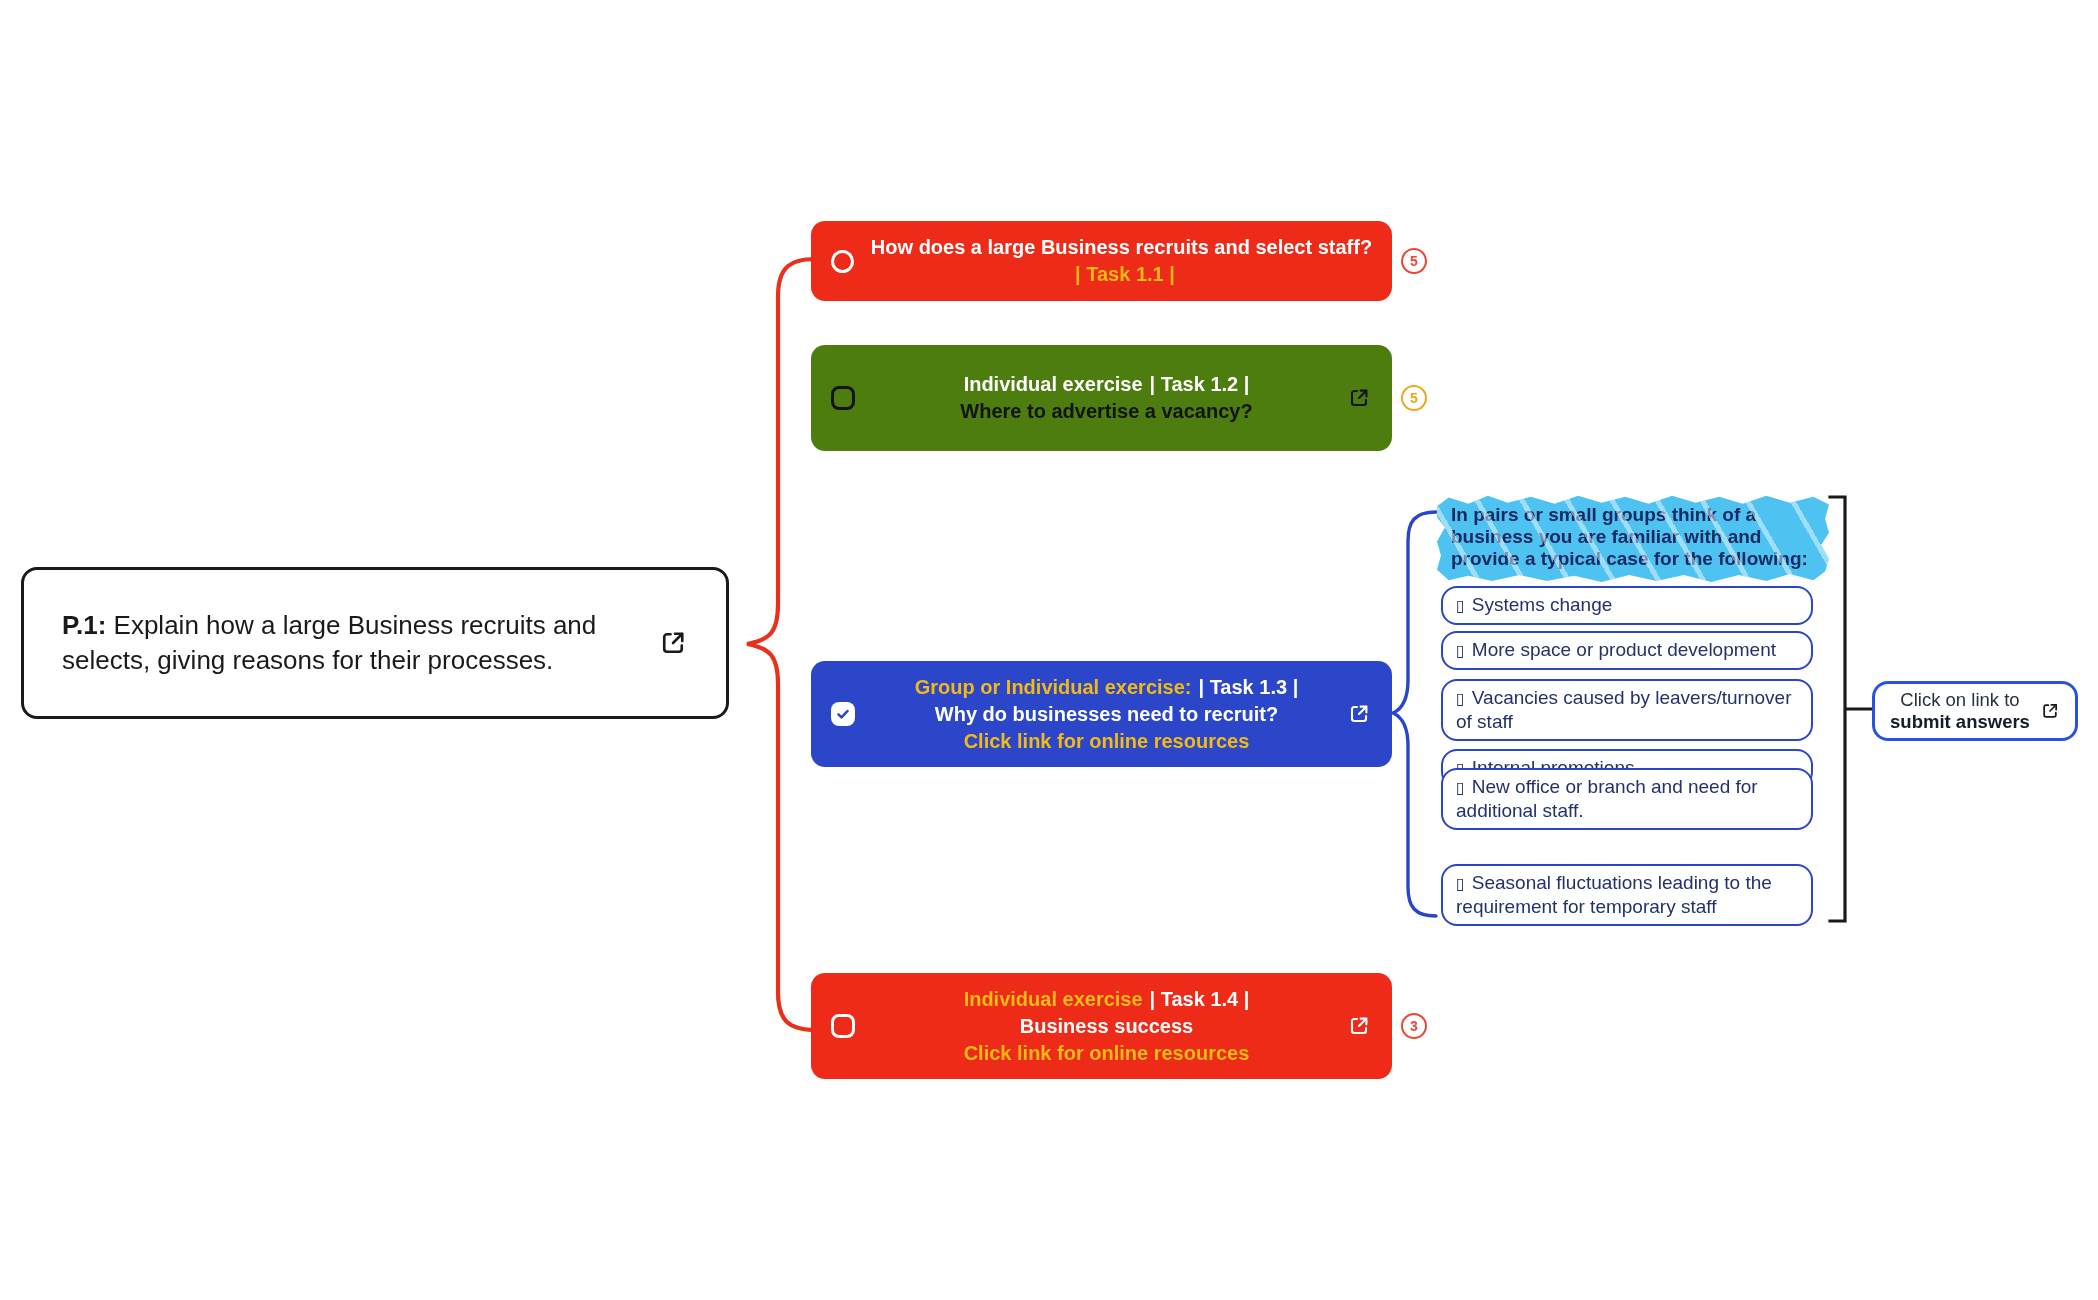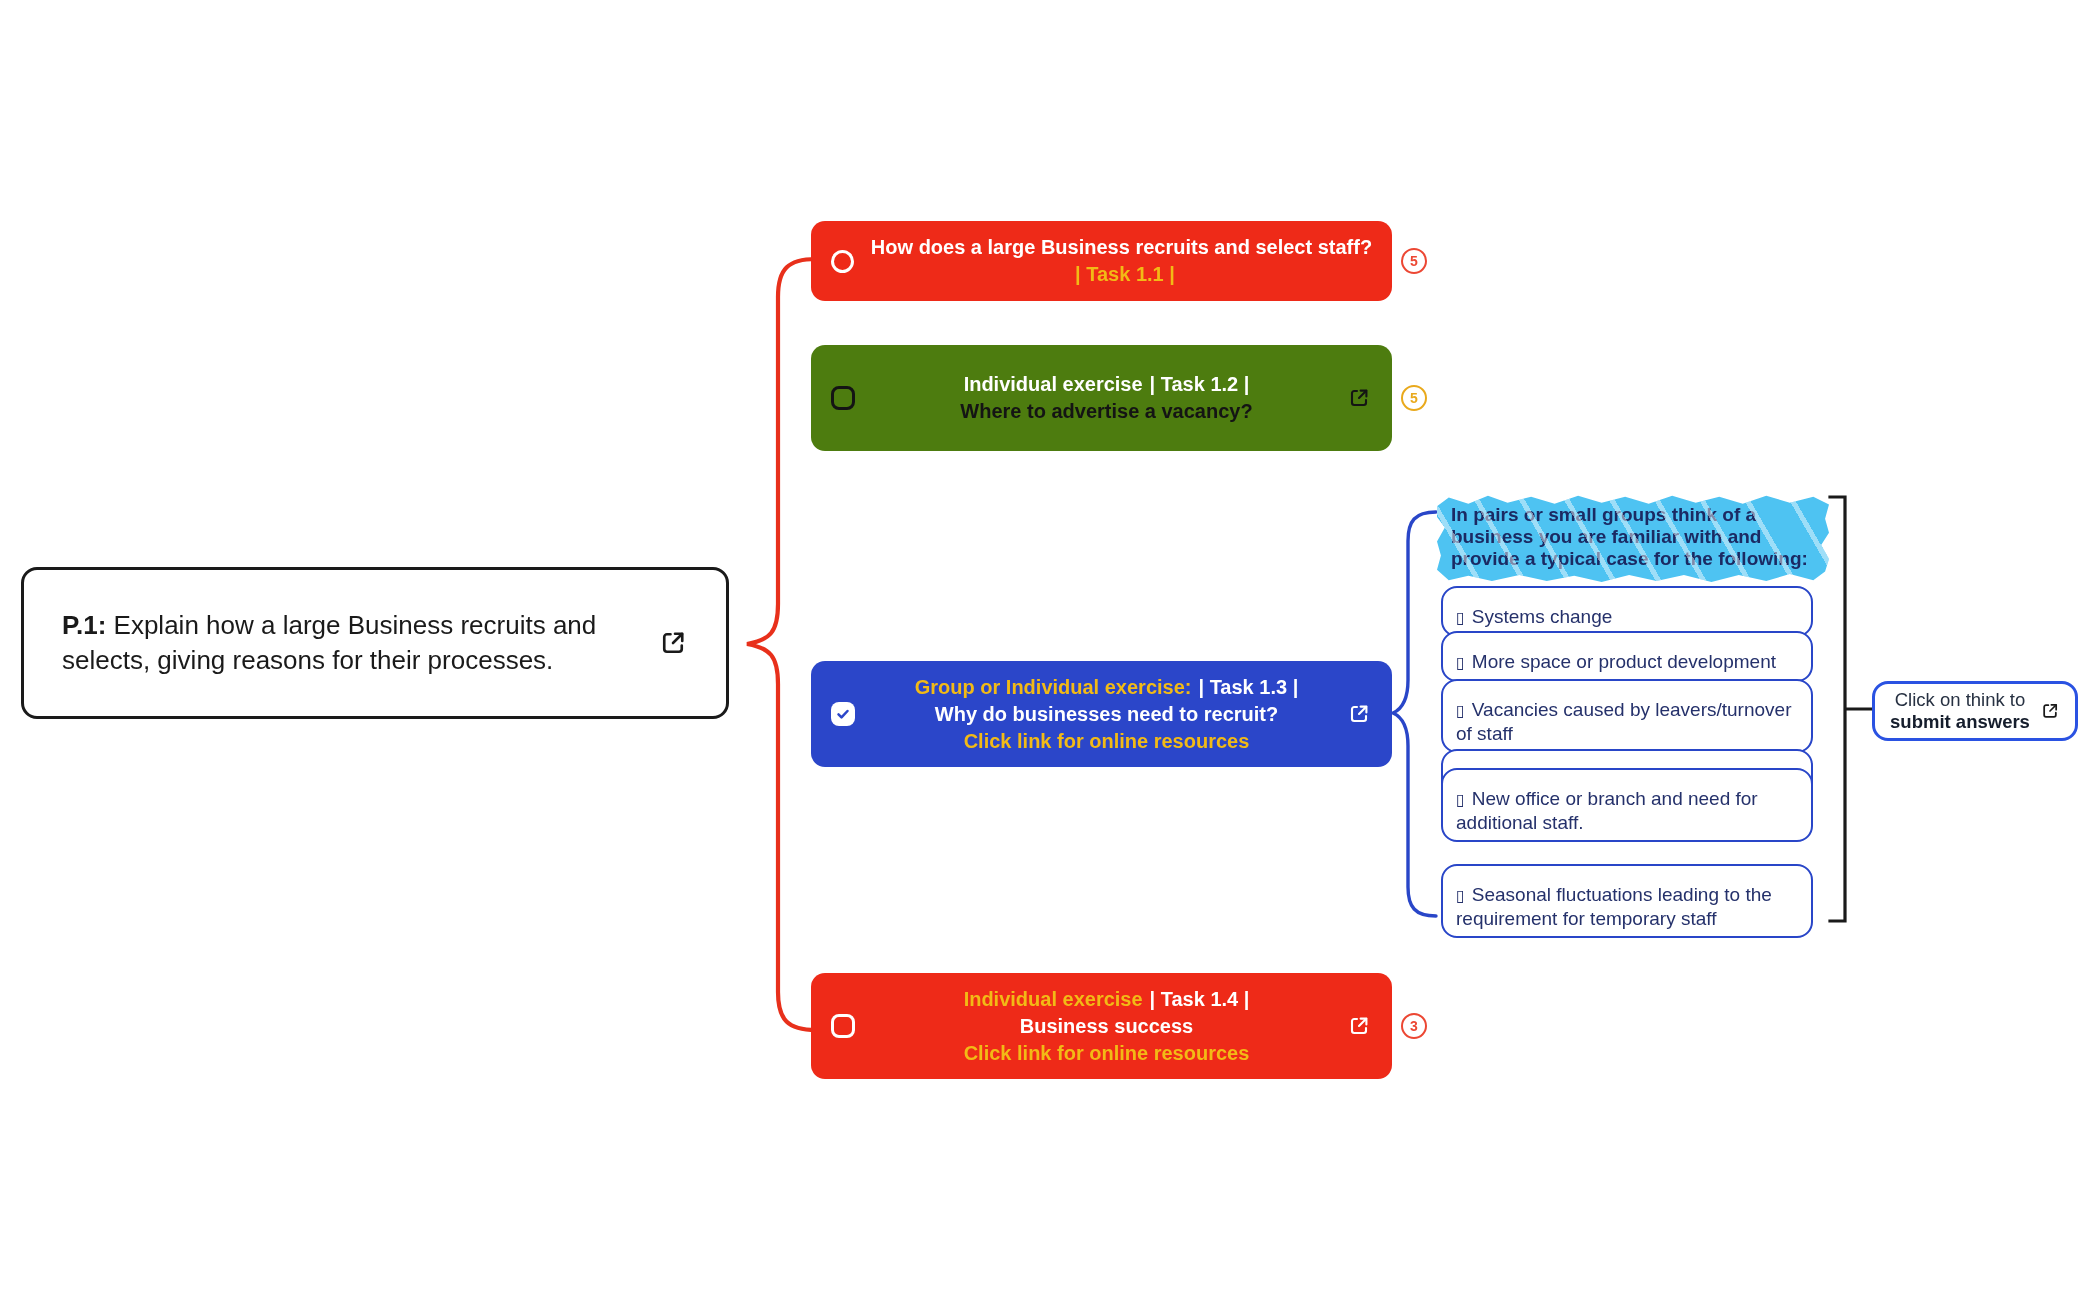--- a/index.html
+++ b/index.html
@@ -61,21 +61,21 @@
     background:#4ec3f2;
     clip-path:polygon(0% 14%,3% 4%,8% 11%,13% 2%,18% 10%,24% 3%,30% 11%,36% 2%,42% 10%,48% 3%,54% 11%,60% 2%,66% 10%,72% 3%,78% 11%,84% 2%,90% 10%,96% 3%,100% 12%,99% 28%,100% 44%,98% 58%,100% 74%,99% 88%,96% 98%,90% 91%,84% 99%,77% 92%,70% 100%,63% 92%,56% 99%,49% 92%,42% 100%,35% 93%,28% 99%,21% 92%,14% 99%,8% 93%,3% 98%,0% 86%,1% 70%,0% 54%,2% 38%,0% 26%);
   }
   .note-title::after{
     content:"";position:absolute;inset:0;pointer-events:none;
     background:repeating-linear-gradient(60deg,rgba(255,255,255,0) 0 34px,rgba(255,255,255,.45) 34px 39px);
   }
   .case-item{
     position:absolute;left:1441px;width:372px;box-sizing:border-box;
     background:#ffffff;border:2.5px solid #2946c8;border-radius:16px;
-    padding:17px 12px 6px 13px;font-size:19px;line-height:23px;color:#25316b;
+    padding:5px 12px 6px 13px;font-size:19px;line-height:23px;color:#25316b;
   }
   .case-glyph{font-size:16px;margin-right:7px;}
 
   
   .submit-box{
     position:absolute;left:1872px;top:681px;width:206px;height:60px;box-sizing:border-box;
     background:#ffffff;border:3px solid #2a52e2;border-radius:16px;
     display:flex;align-items:center;justify-content:center;gap:10px;padding:0 10px;
   }
   .submit-text{text-align:center;font-size:18.5px;line-height:22px;color:#273142;}
@@ -186,21 +186,21 @@
 
   <div class="case-item" style="top:586px;"><span class="case-glyph">▯</span><span>Systems change</span></div>
   <div class="case-item" style="top:631px;"><span class="case-glyph">▯</span><span>More space or product development</span></div>
   <div class="case-item" style="top:679px;"><span class="case-glyph">▯</span><span>Vacancies caused by leavers/turnover of staff</span></div>
   <div class="case-item" style="top:749px;"><span class="case-glyph">▯</span><span>Internal promotions</span></div>
   <div class="case-item" style="top:768px;"><span class="case-glyph">▯</span><span>New office or branch and need for additional staff.</span></div>
   <div class="case-item" style="top:864px;"><span class="case-glyph">▯</span><span>Seasonal fluctuations leading to the requirement for temporary staff</span></div>
 
   <div class="submit-box">
     <div class="submit-text">
-      <div>Click on think to</div>
+      <div>Click on link to</div>
       <div class="b2">submit answers</div>
     </div>
     <span class="ext-icon" style="color:#1a1a1a">
       <svg width="20" height="20">
           <use href="#ext-link"></use>
         </svg>
     </span>
   </div>
 
 </div>

